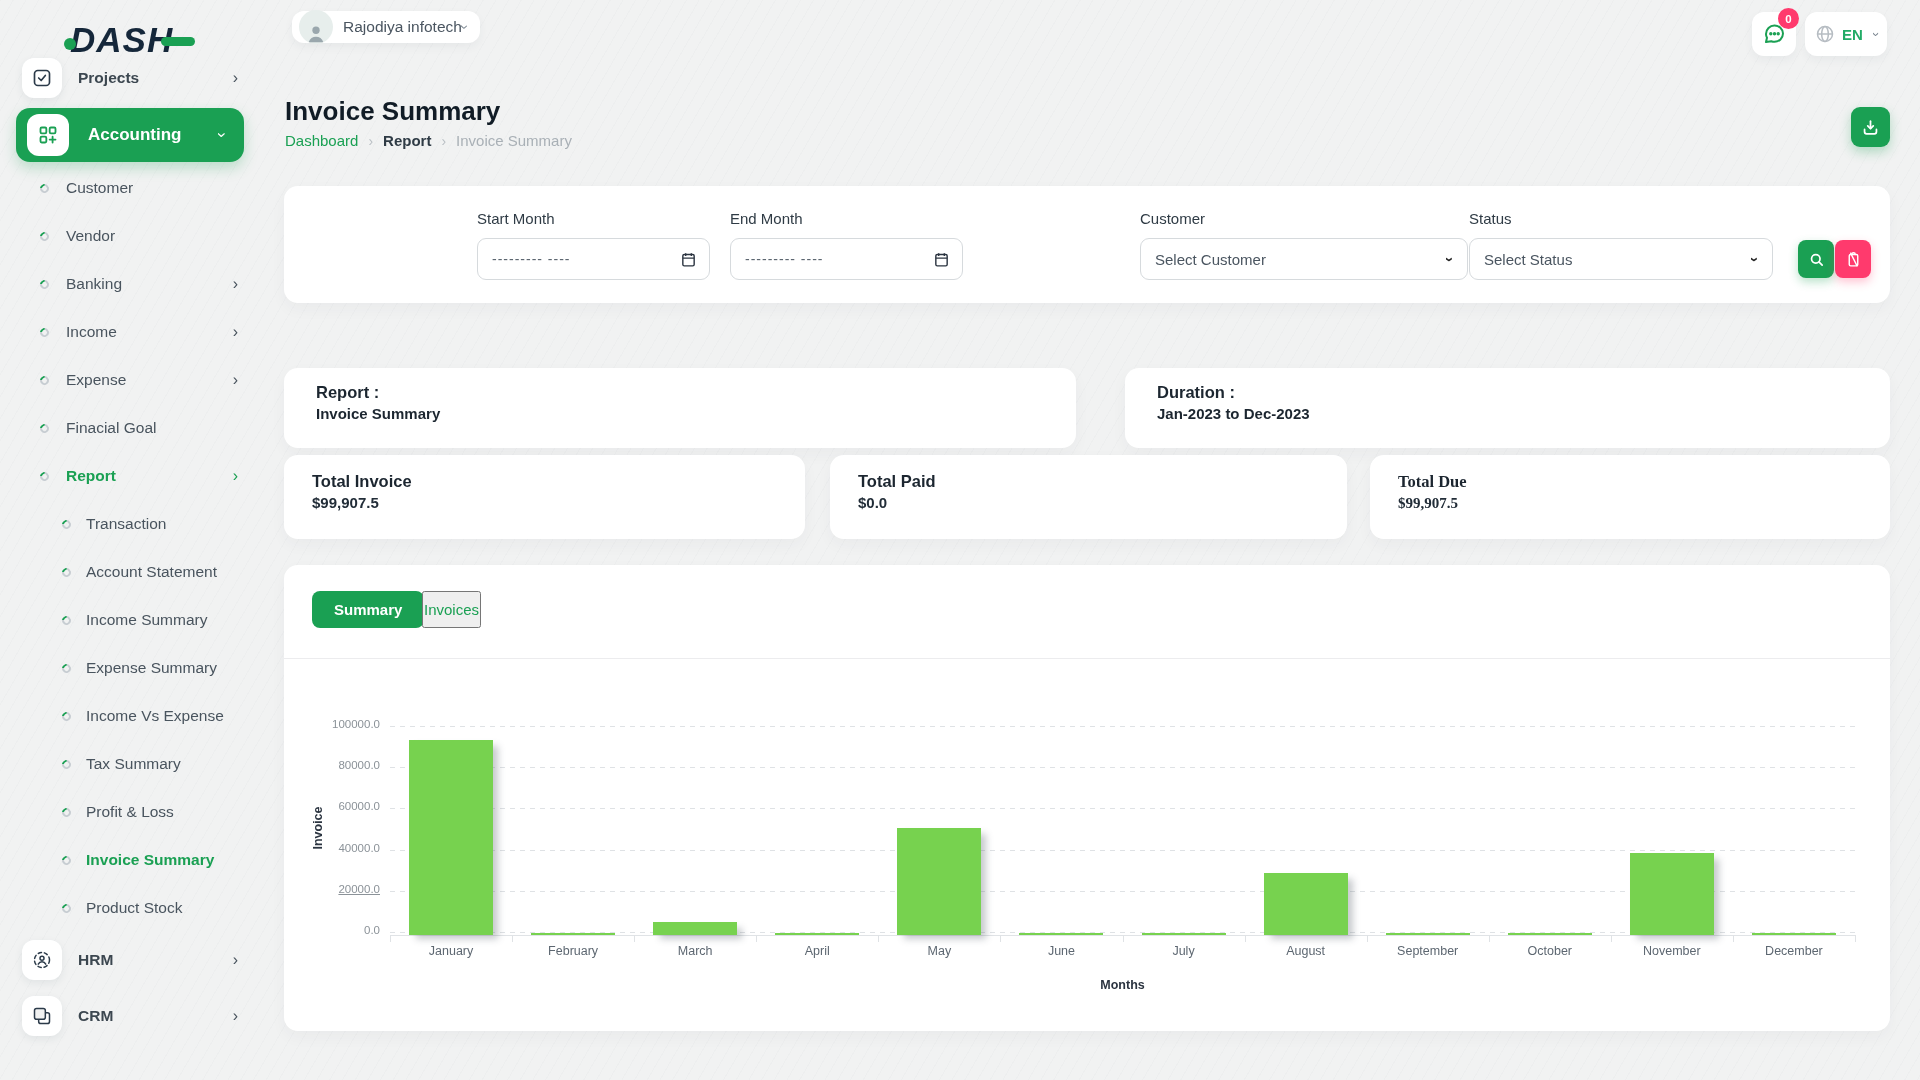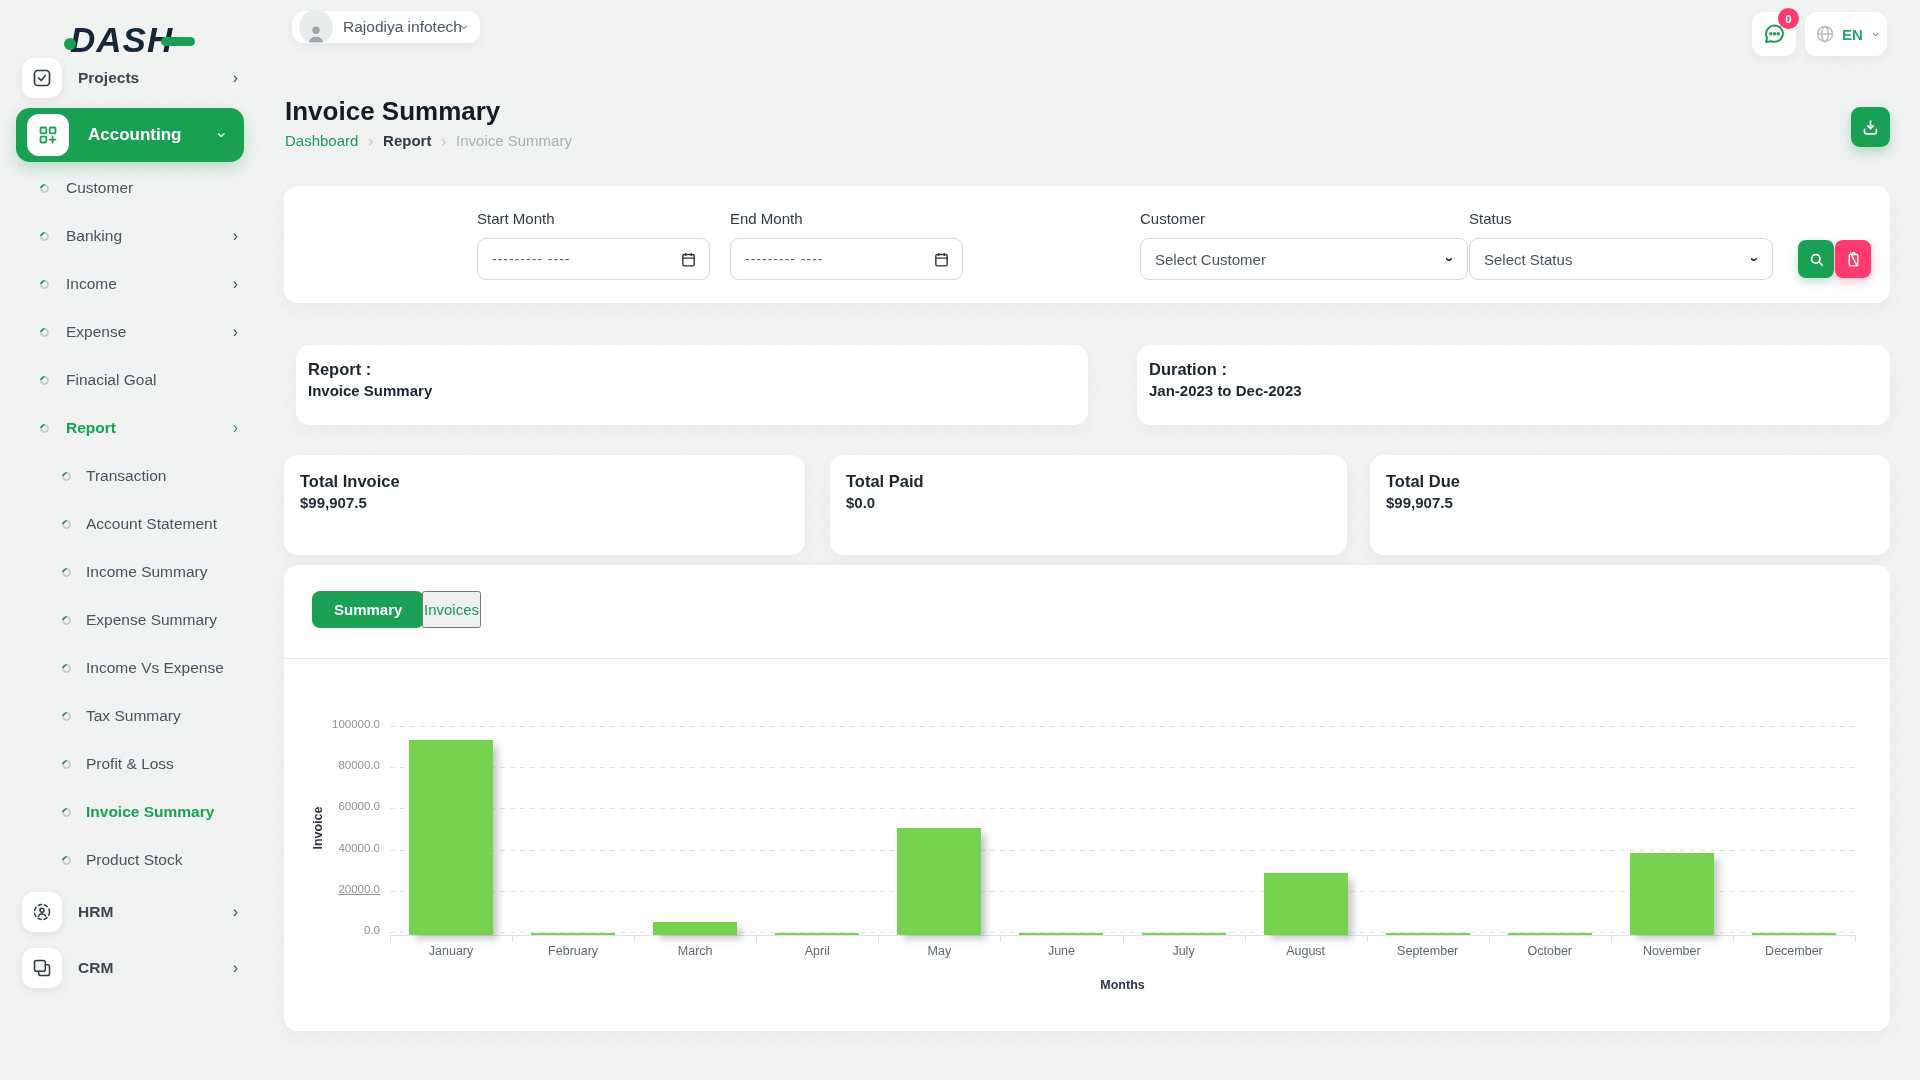--- a/index.html
+++ b/index.html
@@ -71,24 +71,24 @@
   .f-input { position:absolute; top:52px; height:42px; background:#fff; border:1px solid #d6dadd; border-radius:9px; display:flex; align-items:center; cursor:pointer; }
   .f-input .ph { margin-left:14px; font-size:14px; color:#5d6771; letter-spacing:1px; }
   .f-input .val { margin-left:14px; font-size:15px; color:#4a5560; }
   .f-input .cal { margin-left:auto; margin-right:12px; width:17px; height:17px; }
   .f-input .selchev { margin-left:auto; margin-right:14px; color:#222; font-size:15px; font-weight:700; }
   .sq-btn { position:absolute; top:54px; width:36px; height:38px; border-radius:8px; display:flex; align-items:center; justify-content:center; cursor:pointer; }
   .sq-btn svg { width:17px; height:17px; }
   .sq-green { background:#1aa053; box-shadow:0 4px 10px rgba(26,160,83,0.3); }
   .sq-pink { background:#ff3a6d; box-shadow:0 4px 10px rgba(255,58,109,0.3); }
 
-  .info-card { position:absolute; top:345px; height:80px; padding:15px 12px;margin-left:12px; }
+  .info-card { position:absolute; top:368px; height:80px; padding:15px 32px; }
   .info-label { font-size:16.5px; font-weight:700; color:#1c2630; }
   .info-value { font-size:15px; font-weight:700; color:#1c2630; margin-top:3px; }
-  .stat-card { position:absolute; top:455px; height:100px; padding:17px 16px; }
+  .stat-card { position:absolute; top:455px; height:84px; padding:17px 28px; }
   .stat-label { font-size:16.5px; font-weight:700; color:#1c2630; }
   .stat-value { font-size:15px; font-weight:600; color:#222d38; margin-top:3px; }
 
   .chart-card { position:absolute; top:565px; left:0; right:0; height:466px; }
   .tab-pill { position:absolute; left:28px; top:26px; height:37px; padding:0 22px; background:#1aa053; color:#fff; font-size:15px; font-weight:600; border:none; border-radius:8px; display:flex; align-items:center; cursor:pointer; }
   .tab-link { position:absolute; left:138px; top:26px; height:37px; display:flex; align-items:center; color:#1aa053; font-size:15px; font-weight:500; cursor:pointer; }
   .tab-divider { position:absolute; top:93px; left:0; right:0; height:1px; background:#ececee; }
 
   
   .grid-line { position:absolute; height:1px; left:106px; width:1465px; background:repeating-linear-gradient(90deg,#dfe2e5 0 5px, transparent 5px 10px); }
@@ -128,20 +128,24 @@
             <rect x="3" y="14" width="7" height="7" rx="1.5"></rect>
             <path d="M17.5 14v7M14 17.5h7"></path>
           </svg>
         </span>
         <span class="lbl">Accounting</span>
         <span class="chev chev-down">›</span>
       </div>
       <div class="mrow lvl1">
         <span class="ring"></span>
         <span class="lbl">Customer</span>
+      </div>
+      <div class="mrow lvl1">
+        <span class="ring"></span>
+        <span class="lbl">Vendor</span>
       </div>
       <div class="mrow lvl1">
         <span class="ring"></span>
         <span class="lbl">Banking</span>
         <span class="chev chev-right">›</span>
       </div>
       <div class="mrow lvl1">
         <span class="ring"></span>
         <span class="lbl">Income</span>
         <span class="chev chev-right">›</span>
@@ -319,21 +323,21 @@
 
   <div id="stats-row">
       <div class="stat-card card" style="left: 0px; width: 521px;">
         <div class="stat-label">Total Invoice</div>
         <div class="stat-value">$99,907.5</div>
       </div>
       <div class="stat-card card" style="left: 546px; width: 517px;">
         <div class="stat-label">Total Paid</div>
         <div class="stat-value">$0.0</div>
       </div>
-      <div class="stat-card card" style="left: 1086px; width: 520px;">
+      <div class="stat-card card" style="left: 1086px; width: 520px; font-family: Liberation Serif, serif;">
         <div class="stat-label">Total Due</div>
         <div class="stat-value">$99,907.5</div>
       </div>
     </div>
 
   <div class="chart-card card">
     <div id="tabs">
         <button class="tab-pill">Summary</button>
         <button class="tab-link">Invoices</button>
       </div>

